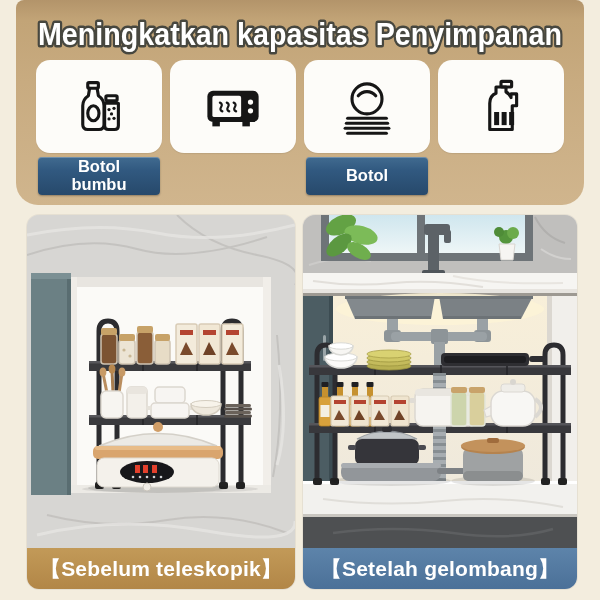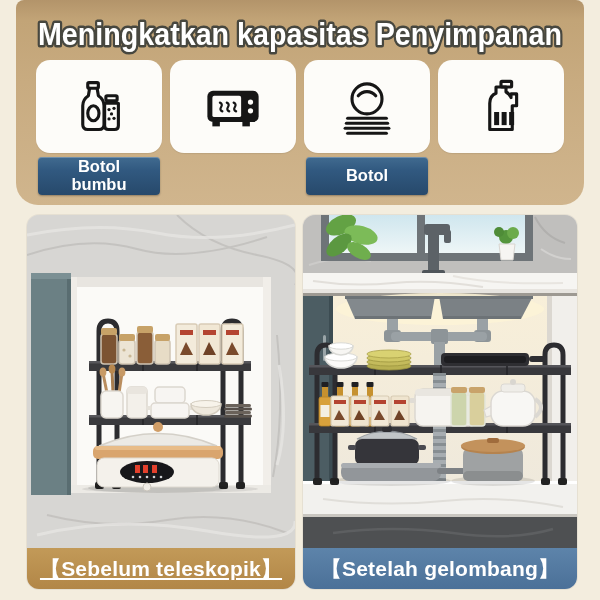--- a/index.html
+++ b/index.html
@@ -44,21 +44,21 @@
   .photos{position:absolute;top:215px;left:27px;display:flex;gap:8px;}
   .photo-card{
     border-radius:12px;overflow:hidden;background:#ddd;
     box-shadow:0 0 0 1px rgba(0,0,0,0.05);
   }
   .photo-card .scene{display:block;}
   .caption{
     height:41px;display:flex;align-items:center;justify-content:center;
     color:#ffffff;font-weight:bold;font-size:21px;letter-spacing:0.2px;
   }
-  .caption-before{background:linear-gradient(180deg,#c29a58,#b28647);text-decoration:underline;}
+  .caption-before{background:linear-gradient(180deg,#c29a58,#b28647);}
   .caption-after{background:linear-gradient(180deg,#5d84aa,#4b7098);}
 </style>
 </head>
 <body>
 
 <div class="page">
 
   <div class="banner">
     <svg class="title-svg" width="568" height="52" viewBox="0 0 568 52">
       <text x="284" y="39" text-anchor="middle" font-size="32" font-weight="bold" font-family="Liberation Sans, DejaVu Sans, sans-serif" fill="#ffffff" stroke="#47473f" stroke-width="5" paint-order="stroke" stroke-linejoin="round" textLength="524" lengthAdjust="spacingAndGlyphs">Meningkatkan kapasitas Penyimpanan</text>

